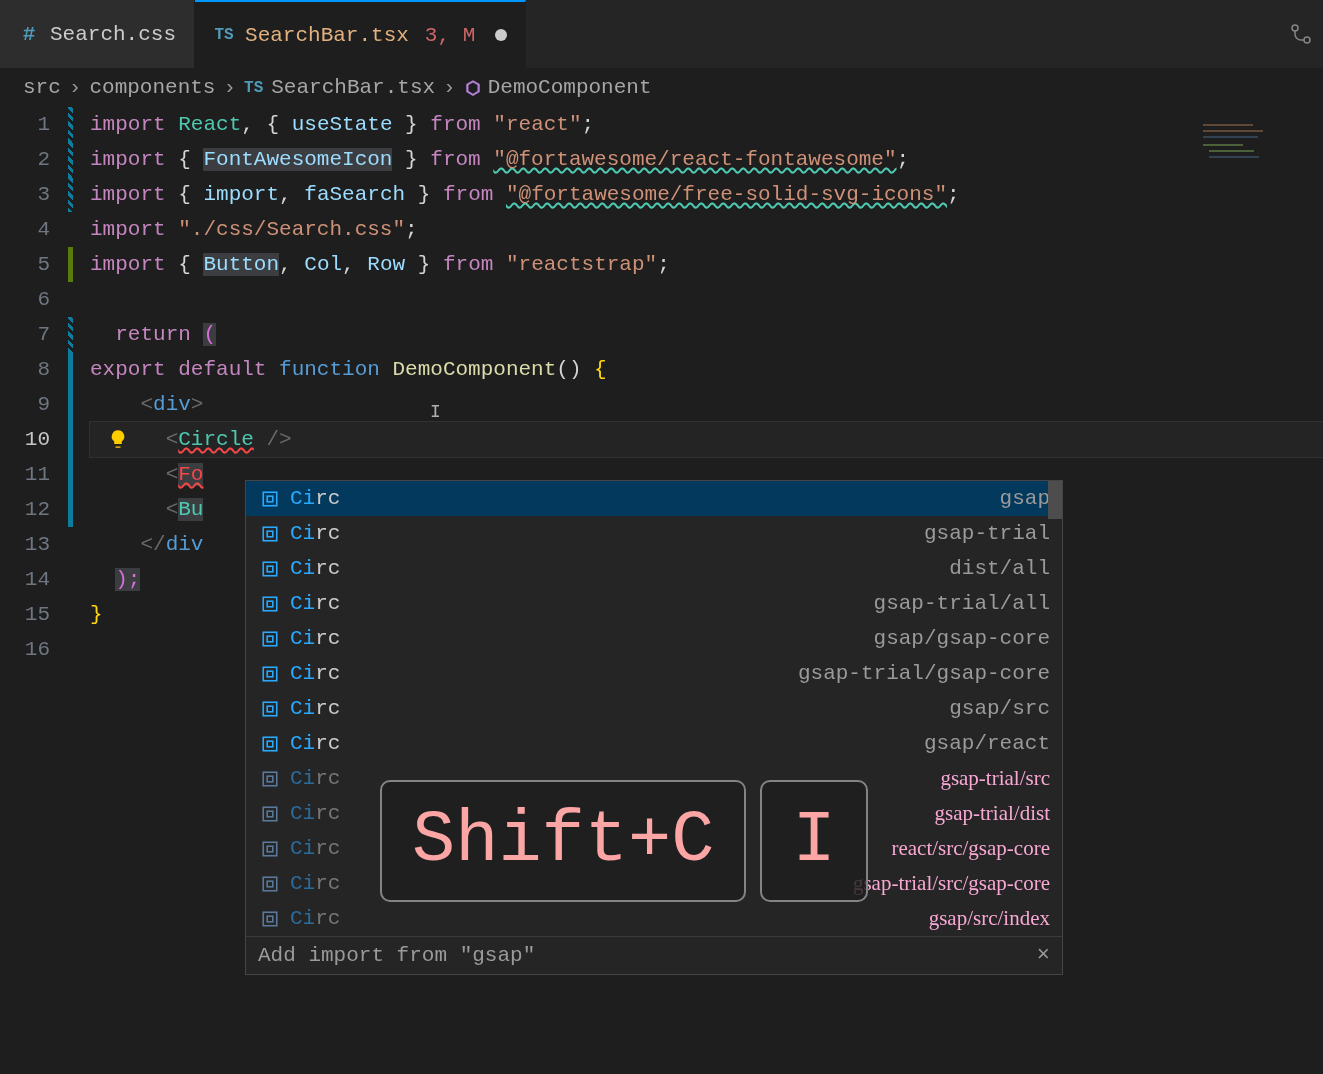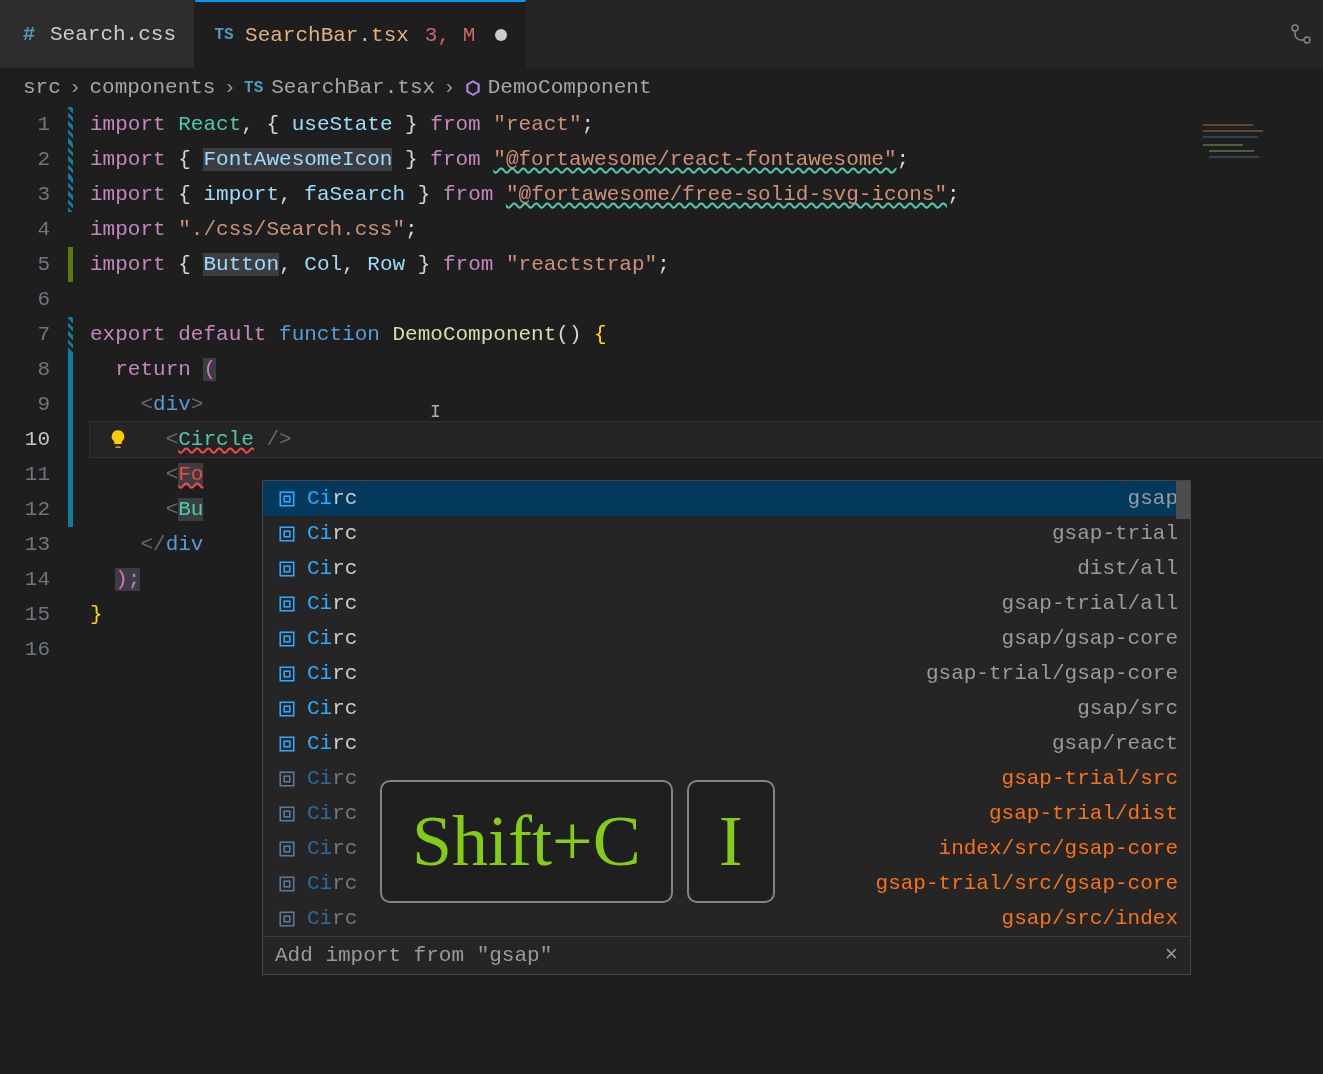--- a/index.html
+++ b/index.html
@@ -121,67 +121,67 @@
   left: 108px;
   display: flex; align-items: center; justify-content: center;
 }
 .cursor-ibeam {
   position: absolute;
   color: #aeafad;
   font-size: 18px;
 }
 .suggest {
   position: absolute;
-  left: 262px;
+  left: 245px;
   top: 480px;
-  width: 929px;
+  width: 818px;
   background: #252526;
   border: 1px solid #454545;
   z-index: 10;
 }
 .suggest-row {
   display: flex;
   align-items: center;
   height: 35px;
   padding: 0 12px;
   gap: 8px;
   font-size: 21px;
 }
 .suggest-row.sel { background: #04395e; }
 .sug-icon { width: 24px; display: flex; align-items: center; justify-content: center; }
 .sug-label { flex: 0 0 auto; }
 .sug-label .match { color: #2aaaff; }
 .sug-label .nomatch { color: #cccccc; }
 .suggest-row.dim .sug-label .match { color: #2b6b9c; }
 .suggest-row.dim .sug-label .nomatch { color: #767676; }
 .sug-source { margin-left: auto; color: #9a9a9a; }
-.suggest-row.dim .sug-source { color: #f97316; }
+.suggest-row.dim .sug-source { color: #f9a8d4; font-family: Liberation Serif, serif; }
 .suggest-scrollbar {
   position: absolute; right: 0; top: 0; width: 14px; height: 38px;
   background: #4d4d4d;
 }
 .suggest-footer {
   display: flex; align-items: center; padding: 6px 12px;
   color: #9a9a9a; border-top: 1px solid #3a3a3a;
 }
 .suggest-footer .close { margin-left: auto; cursor: pointer; font-size: 22px; }
 .key-overlay {
   position: absolute;
   left: 380px; top: 780px;
   display: flex; gap: 14px;
   z-index: 20;
 }
 .key-box {
   background: rgba(30,30,30,0.82);
   border: 2px solid #848484;
   border-radius: 10px;
-  color: #84cc16;
+  color: #fca5a5;
   font-size: 72px;
   padding: 18px 30px;
-  font-family: Liberation Serif, serif;
+  font-family: Liberation Mono, monospace;
 }
 .minimap {
   position: absolute;
   right: 6px; top: 120px;
   width: 120px; height: 120px;
   opacity: 0.6;
   background:
     linear-gradient(#8d6548,#8d6548) 6px 4px/50px 2px no-repeat,
     linear-gradient(#8d6548,#8d6548) 6px 10px/60px 2px no-repeat,
     linear-gradient(#425a72,#425a72) 6px 16px/55px 2px no-repeat,
@@ -256,22 +256,22 @@
     <div class="ln">15</div>
     <div class="ln">16</div>
   </div>
   <div class="code">
     <div class="line"><span class="c-key">import </span><span class="c-type">React</span><span class="c-punc">, </span><span class="c-punc">{ </span><span class="c-var">useState</span><span class="c-punc"> } </span><span class="c-key">from </span><span class="c-str">"react"</span><span class="c-punc">;</span></div>
     <div class="line"><span class="c-key">import </span><span class="c-punc">{ </span><span class="c-var hl-box">FontAwesomeIcon</span><span class="c-punc"> } </span><span class="c-key">from </span><span class="c-str underline-warn">"@fortawesome/react-fontawesome"</span><span class="c-punc">;</span></div>
     <div class="line"><span class="c-key">import </span><span class="c-punc">{ </span><span class="c-var">import</span><span class="c-punc">, </span><span class="c-var">faSearch</span><span class="c-punc"> } </span><span class="c-key">from </span><span class="c-str underline-warn">"@fortawesome/free-solid-svg-icons"</span><span class="c-punc">;</span></div>
     <div class="line"><span class="c-key">import </span><span class="c-str">"./css/Search.css"</span><span class="c-punc">;</span></div>
     <div class="line"><span class="c-key">import </span><span class="c-punc">{ </span><span class="c-var hl-box">Button</span><span class="c-punc">, </span><span class="c-var">Col</span><span class="c-punc">, </span><span class="c-var">Row</span><span class="c-punc"> } </span><span class="c-key">from </span><span class="c-str">"reactstrap"</span><span class="c-punc">;</span></div>
     <div class="line"></div>
+    <div class="line">  <span class="c-key">return </span><span class="c-brace2 hl-box">(</span></div>
     <div class="line"><span class="c-key">export </span><span class="c-key">default </span><span class="c-key" style="color:#569cd6;">function </span><span class="c-func">DemoComponent</span><span class="c-punc">()</span><span class="c-brace"> {</span></div>
-    <div class="line">  <span class="c-key">return </span><span class="c-brace2 hl-box">(</span></div>
     <div class="line">    <span class="c-faint">&lt;</span><span style="color:#569cd6;">div</span><span class="c-faint">&gt;</span><span class="cursor-ibeam" style="left:340px;top:8px;">I</span></div>
     <div class="line current">      <span class="c-faint">&lt;</span><span class="c-tag error-squiggle">Circle</span><span class="c-faint"> /&gt;</span></div>
     <div class="line">      <span class="c-faint">&lt;</span><span class="c-tagred hl-box error-squiggle">Fo</span></div>
     <div class="line">      <span class="c-faint">&lt;</span><span class="c-tag hl-box">Bu</span></div>
     <div class="line">    <span class="c-faint">&lt;/</span><span style="color:#569cd6;">div</span></div>
     <div class="line">  <span class="c-brace2 hl-box">);</span></div>
     <div class="line"><span class="c-brace">}</span></div>
     <div class="line"></div>
     <span class="bulb" style="top:322px;">
       <svg width="20" height="20" viewBox="0 0 16 16">
@@ -386,21 +386,21 @@
         <span class="sug-source">gsap-trial/dist</span>
       </div>
       <div class="suggest-row dim">
         <span class="sug-icon">
           <svg width="18" height="18" viewBox="0 0 16 16">
             <rect x="2" y="2" width="12" height="12" fill="none" stroke="#5a7a9a" stroke-width="1.4"></rect>
             <rect x="5.5" y="5.5" width="5" height="5" fill="none" stroke="#5a7a9a" stroke-width="1.4"></rect>
           </svg>
         </span>
         <span class="sug-label"><span class="match">Ci</span><span class="nomatch">rc</span></span>
-        <span class="sug-source">index/src/gsap-core</span>
+        <span class="sug-source">react/src/gsap-core</span>
       </div>
       <div class="suggest-row dim">
         <span class="sug-icon">
           <svg width="18" height="18" viewBox="0 0 16 16">
             <rect x="2" y="2" width="12" height="12" fill="none" stroke="#5a7a9a" stroke-width="1.4"></rect>
             <rect x="5.5" y="5.5" width="5" height="5" fill="none" stroke="#5a7a9a" stroke-width="1.4"></rect>
           </svg>
         </span>
         <span class="sug-label"><span class="match">Ci</span><span class="nomatch">rc</span></span>
         <span class="sug-source">gsap-trial/src/gsap-core</span>

